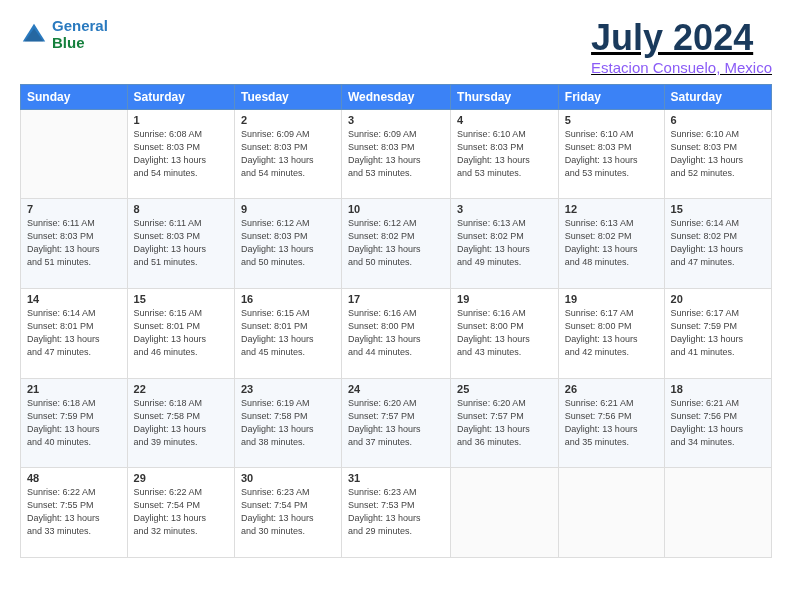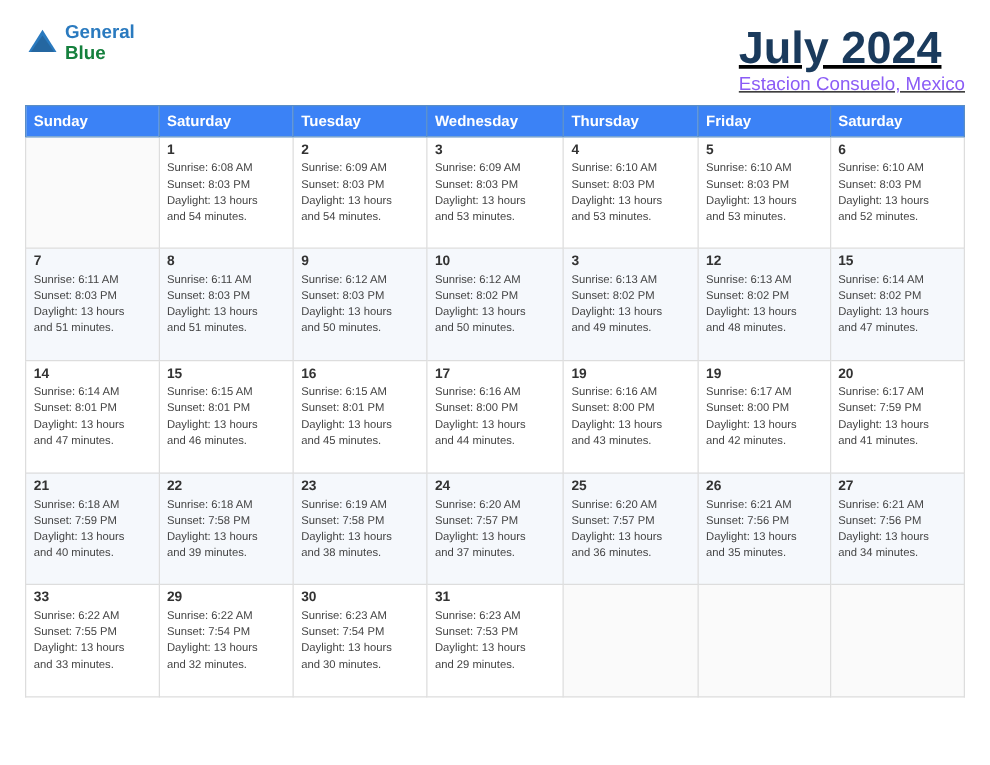--- a/index.html
+++ b/index.html
@@ -320,30 +320,30 @@
 and 36 minutes.</div>
           </td>
           <td>
             <span class="day-number">26</span>
             <div class="day-info" style="white-space: pre-line;">Sunrise: 6:21 AM
 Sunset: 7:56 PM
 Daylight: 13 hours
 and 35 minutes.</div>
           </td>
           <td>
-            <span class="day-number">27</span>
+            <span class="day-number">18</span>
             <div class="day-info" style="white-space: pre-line;">Sunrise: 6:21 AM
 Sunset: 7:56 PM
 Daylight: 13 hours
 and 34 minutes.</div>
           </td>
         </tr>
         <tr>
           <td>
-            <span class="day-number">33</span>
+            <span class="day-number">48</span>
             <div class="day-info" style="white-space: pre-line;">Sunrise: 6:22 AM
 Sunset: 7:55 PM
 Daylight: 13 hours
 and 33 minutes.</div>
           </td>
           <td>
             <span class="day-number">29</span>
             <div class="day-info" style="white-space: pre-line;">Sunrise: 6:22 AM
 Sunset: 7:54 PM
 Daylight: 13 hours

